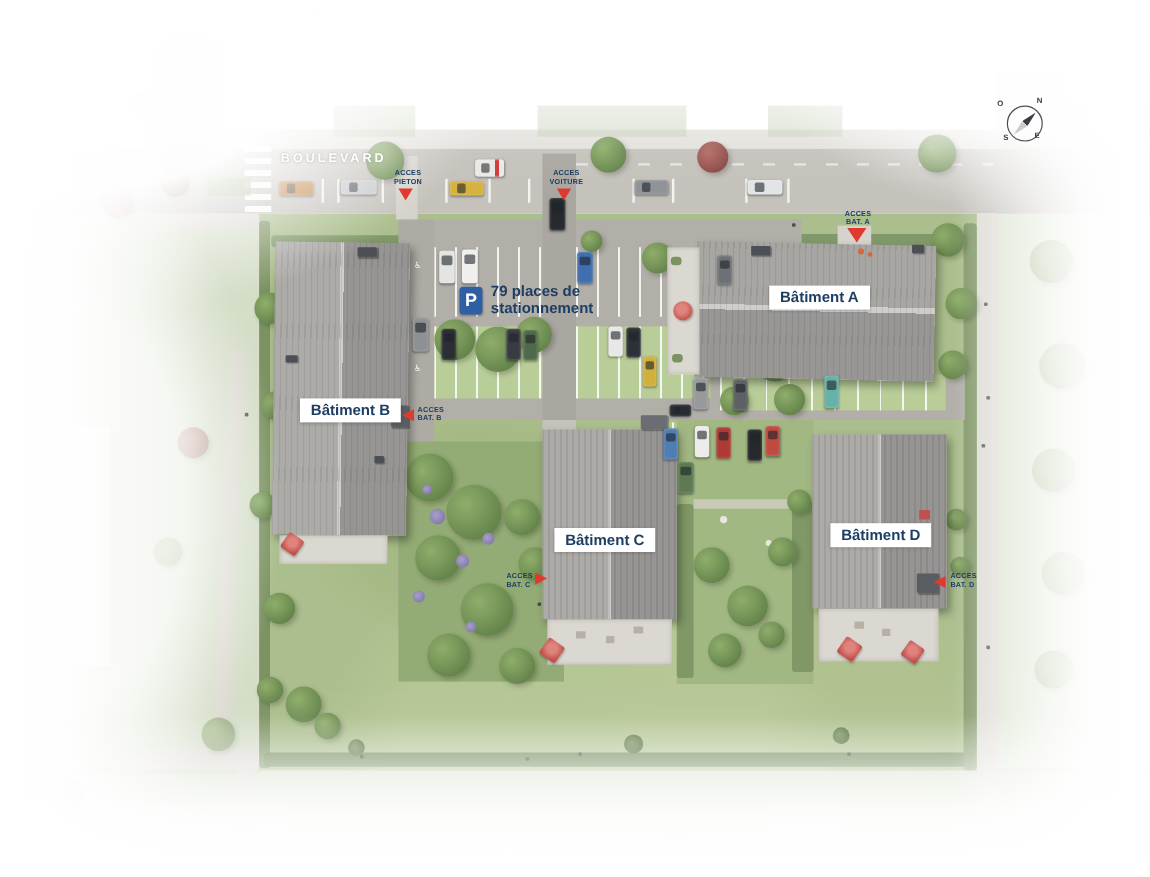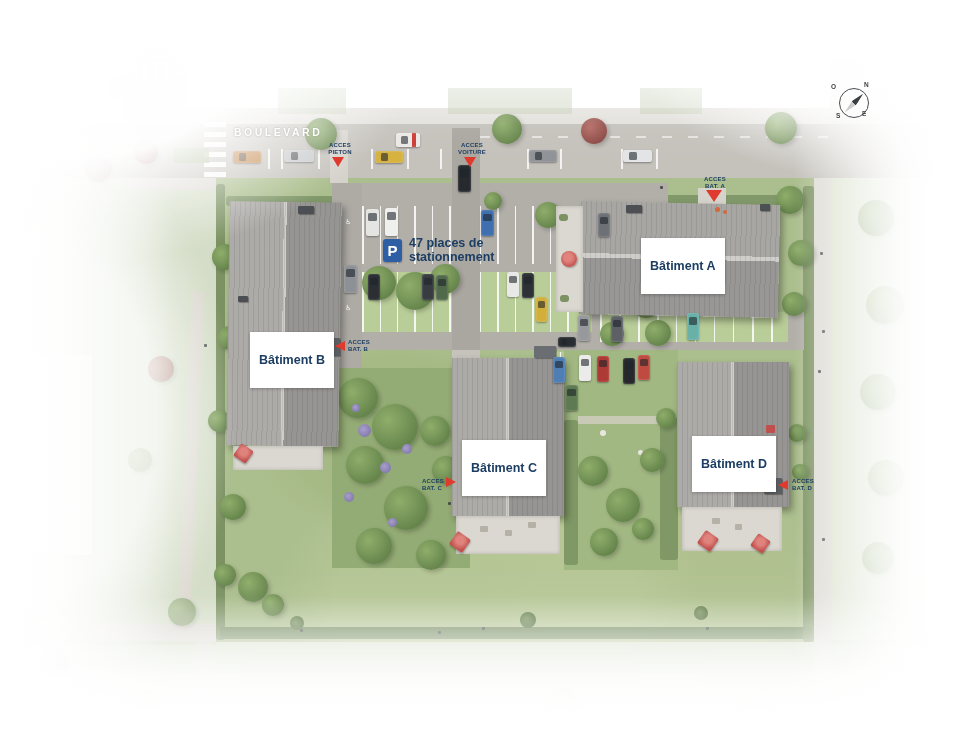--- a/index.html
+++ b/index.html
@@ -31,21 +31,21 @@
   .umb{background:radial-gradient(circle at 45% 40%,#e0837d 0 30%,#c0504d 75%);border-radius:2px;transform:rotate(35deg);box-shadow:1px 1px 2px rgba(0,0,0,.3);}
   .umb.round{border-radius:50%;transform:none;}
   .vent{background:#4c5055;border-radius:1px;box-shadow:1px 1px 1px rgba(0,0,0,.3);}
   .fdot{background:#b6b1a7;border-radius:1px;}
   .car{border-radius:2.5px;box-shadow:0 1px 2px rgba(0,0,0,.35),inset 0 0 2px rgba(255,255,255,.35);}
   .car::before{content:"";position:absolute;left:16%;right:16%;top:16%;height:28%;background:rgba(30,36,44,.6);border-radius:1.5px;}
   .car.h::before{left:22%;right:auto;top:18%;bottom:18%;width:26%;height:auto;}
   .ped{width:3px;height:2.5px;background:#3b3e43;border-radius:1px;opacity:.85;}
   
   .blvd{color:#fff;font-weight:bold;font-size:10.5px;letter-spacing:2.5px;text-shadow:0 0 2px rgba(120,120,120,.5);}
-  .batlabel{background:#fff;color:#1d3e63;font-weight:bold;font-size:12.5px;padding:21px 9px;white-space:nowrap;box-shadow:0 1px 3px rgba(0,0,0,.25);}
+  .batlabel{background:#fff;color:#1d3e63;font-weight:bold;font-size:12.5px;padding:3px 9px;white-space:nowrap;box-shadow:0 1px 3px rgba(0,0,0,.25);}
   .acc{color:#1d3e63;font-weight:bold;font-size:6px;line-height:1.2;letter-spacing:.2px;white-space:pre-line;text-align:center;width:36px;}
   .acc.leftal{text-align:left;width:30px;}
   .tri-down{width:0;height:0;border-left:6px solid transparent;border-right:6px solid transparent;border-top:10px solid #e03a2e;}
   .tri-down.big{border-left:8px solid transparent;border-right:8px solid transparent;border-top:12px solid #e03a2e;}
   .tri-left{width:0;height:0;border-top:5.5px solid transparent;border-bottom:5.5px solid transparent;border-right:10px solid #e03a2e;}
   .tri-right{width:0;height:0;border-top:5.5px solid transparent;border-bottom:5.5px solid transparent;border-left:10px solid #e03a2e;}
   .psign{width:19px;height:23px;background:#2e5fa4;border-radius:3px;color:#fff;font-weight:bold;font-size:15px;
          display:flex;align-items:center;justify-content:center;box-shadow:0 1px 2px rgba(0,0,0,.3);}
   .ptext{color:#1d3e63;font-weight:bold;font-size:12.5px;line-height:1.1;white-space:pre-line;}
   .hcp{color:#fff;font-size:7px;line-height:1;}
@@ -289,21 +289,21 @@
   <div class="vig" style="right:0;left:auto;top:0;width:170px;height:731px;background:linear-gradient(270deg,#fff 0 18px,rgba(255,255,255,.85) 60px,rgba(255,255,255,0) 165px);"></div>
   <div class="vig" style="left:0;top:0;width:180px;height:731px;background:linear-gradient(90deg,#fff 0 10px,rgba(255,255,255,.8) 55px,rgba(255,255,255,0) 175px);"></div>
   <div class="vig" style="left:0;bottom:0;top:auto;width:958px;height:140px;background:linear-gradient(0deg,#fff 0 12px,rgba(255,255,255,.85) 55px,rgba(255,255,255,0) 135px);"></div>
   <div class="vig" style="left:0;top:0;width:958px;height:731px;background:radial-gradient(260px 380px at 40px 420px,rgba(255,255,255,.7) 0 45%,rgba(255,255,255,0) 75%);"></div>
 
   <span class="blvd" style="left:234px;top:126px;">BOULEVARD</span>
 
   <div class="psign" style="left:383px;top:239px;">
       <span style="position:static;">P</span>
     </div>
-  <span class="ptext" style="left:409px;top:237px;">47 places de
+  <span class="ptext" style="left:409px;top:237px;">79 places de
 stationnement</span>
 
   <span class="batlabel" style="left:641px;top:238px;">Bâtiment A</span>
   <span class="batlabel" style="left:250px;top:332px;">Bâtiment B</span>
   <span class="batlabel" style="left:462px;top:440px;">Bâtiment C</span>
   <span class="batlabel" style="left:692px;top:436px;">Bâtiment D</span>
 
   <span class="acc" style="left:322px;top:142px;">ACCES
 PIETON</span>
   <div class="tri-down" style="left:332px;top:157px;"></div>

